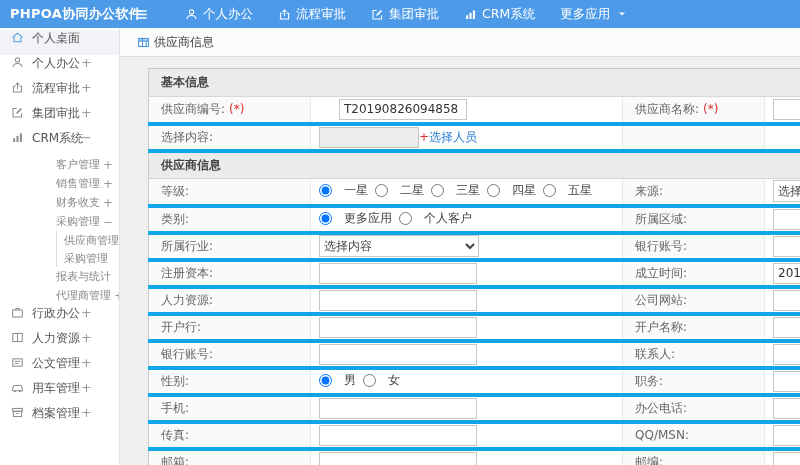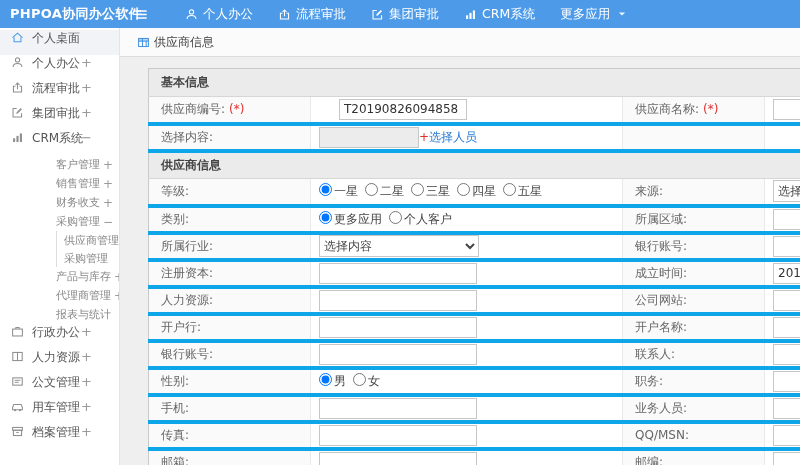--- a/index.html
+++ b/index.html
@@ -35,21 +35,21 @@
   table.form{border-collapse:collapse;width:1030px;table-layout:fixed;background:#fff;border:1px solid #c9c9c9}
   tr.sec-header td{background:#ebebeb;font-weight:bold;color:#444;padding:0 12px;height:28px;border-bottom:1px solid #d6d6d6;font-size:12px}
   td{border-bottom:4px solid #0ea5e9;height:27px;vertical-align:middle;font-size:12px;color:#666}
   td.lbl{background:#fafafa;padding-left:12px;border-right:1px solid #e9e9e9;white-space:nowrap}
   td.fld{padding-left:8px;background:#fff;border-right:1px solid #e9e9e9;white-space:nowrap}
   td.fld:last-child{border-right:none}
   input.txt{height:21px;border:1px solid #c6c6c6;padding:0 4px;font-size:12px;color:#333;font-family:inherit;background:#fff;vertical-align:middle}
   input.txt.gray{background:#ececec}
   select.sel{height:22px;border:1px solid #c6c6c6;font-size:12px;color:#444;font-family:inherit;background:#fff;vertical-align:middle}
   .req{color:#e03131;margin-left:4px}
-  label.radio-opt{margin-right:7px;color:#444;cursor:pointer;display:inline-flex;align-items:flex-start;gap:2px}
+  label.radio-opt{margin-right:7px;color:#444;cursor:pointer;display:inline-flex;align-items:center;gap:12px}
   label.radio-opt input{margin:0;vertical-align:middle}
   a.pick-link{color:#2a7bd2;text-decoration:none;cursor:pointer}
   a.pick-link .plus{color:#e03131}
 </style>
 </head>
 <body>
 
 <div class="topbar">
   <div class="logo">PHPOA协同办公软件</div>
   <div class="hamburger">
@@ -176,29 +176,25 @@
       </div>
       <div class="subsub-box">
         <div class="side-subsub">
           <span class="txt">供应商管理</span>
         </div>
         <div class="side-subsub">
           <span class="txt">采购管理</span>
         </div>
       </div>
       <div class="side-sub">
-        <span class="txt">产品与库存</span>
-        <span class="sub-expand">+</span>
+        <span class="txt">报表与统计</span>
       </div>
       <div class="side-sub">
         <span class="txt">代理商管理</span>
         <span class="sub-expand">+</span>
-      </div>
-      <div class="side-sub">
-        <span class="txt">报表与统计</span>
       </div>
       <div class="side-item">
         <span class="ic ">
           <svg viewBox="0 0 16 16" width="13" height="13">
             <rect x="2" y="5" width="12" height="8.5" fill="none" stroke="currentColor" stroke-width="1.3"></rect>
             <path d="M6 5V3h4v2" fill="none" stroke="currentColor" stroke-width="1.3"></path>
           </svg>
         </span>
         <span class="txt">行政办公</span>
         <span class="expand">+</span>
@@ -359,21 +355,21 @@
               </label><label class="radio-opt">
                 <input type="radio" name="rg-1-7-gender" style="">
                 <span class="txt">女</span>
               </label></td>
             <td class="lbl"><span>职务:</span></td>
             <td class="fld"><input type="text" class="txt" style="width: 200px;"></td>
           </tr>
           <tr>
             <td class="lbl"><span>手机:</span></td>
             <td class="fld"><input type="text" class="txt" style="width: 158px;"></td>
-            <td class="lbl"><span>业务人员:</span></td>
+            <td class="lbl"><span>办公电话:</span></td>
             <td class="fld"><input type="text" class="txt" style="width: 200px;"></td>
           </tr>
           <tr>
             <td class="lbl"><span>传真:</span></td>
             <td class="fld"><input type="text" class="txt" style="width: 158px;"></td>
             <td class="lbl"><span>QQ/MSN:</span></td>
             <td class="fld"><input type="text" class="txt" style="width: 200px;"></td>
           </tr>
           <tr>
             <td class="lbl"><span>邮箱:</span></td>

